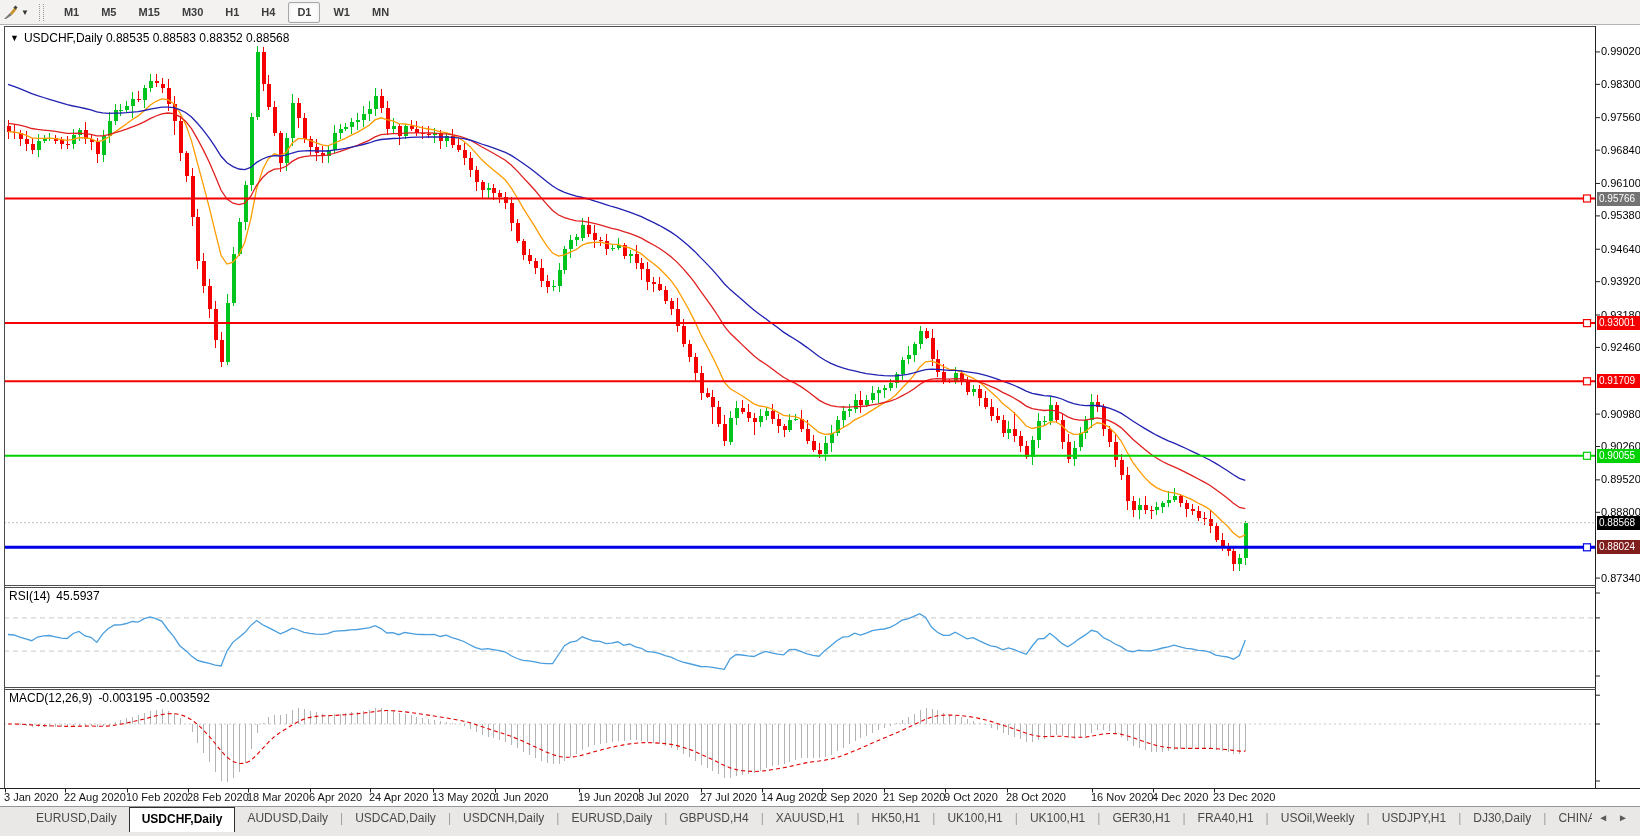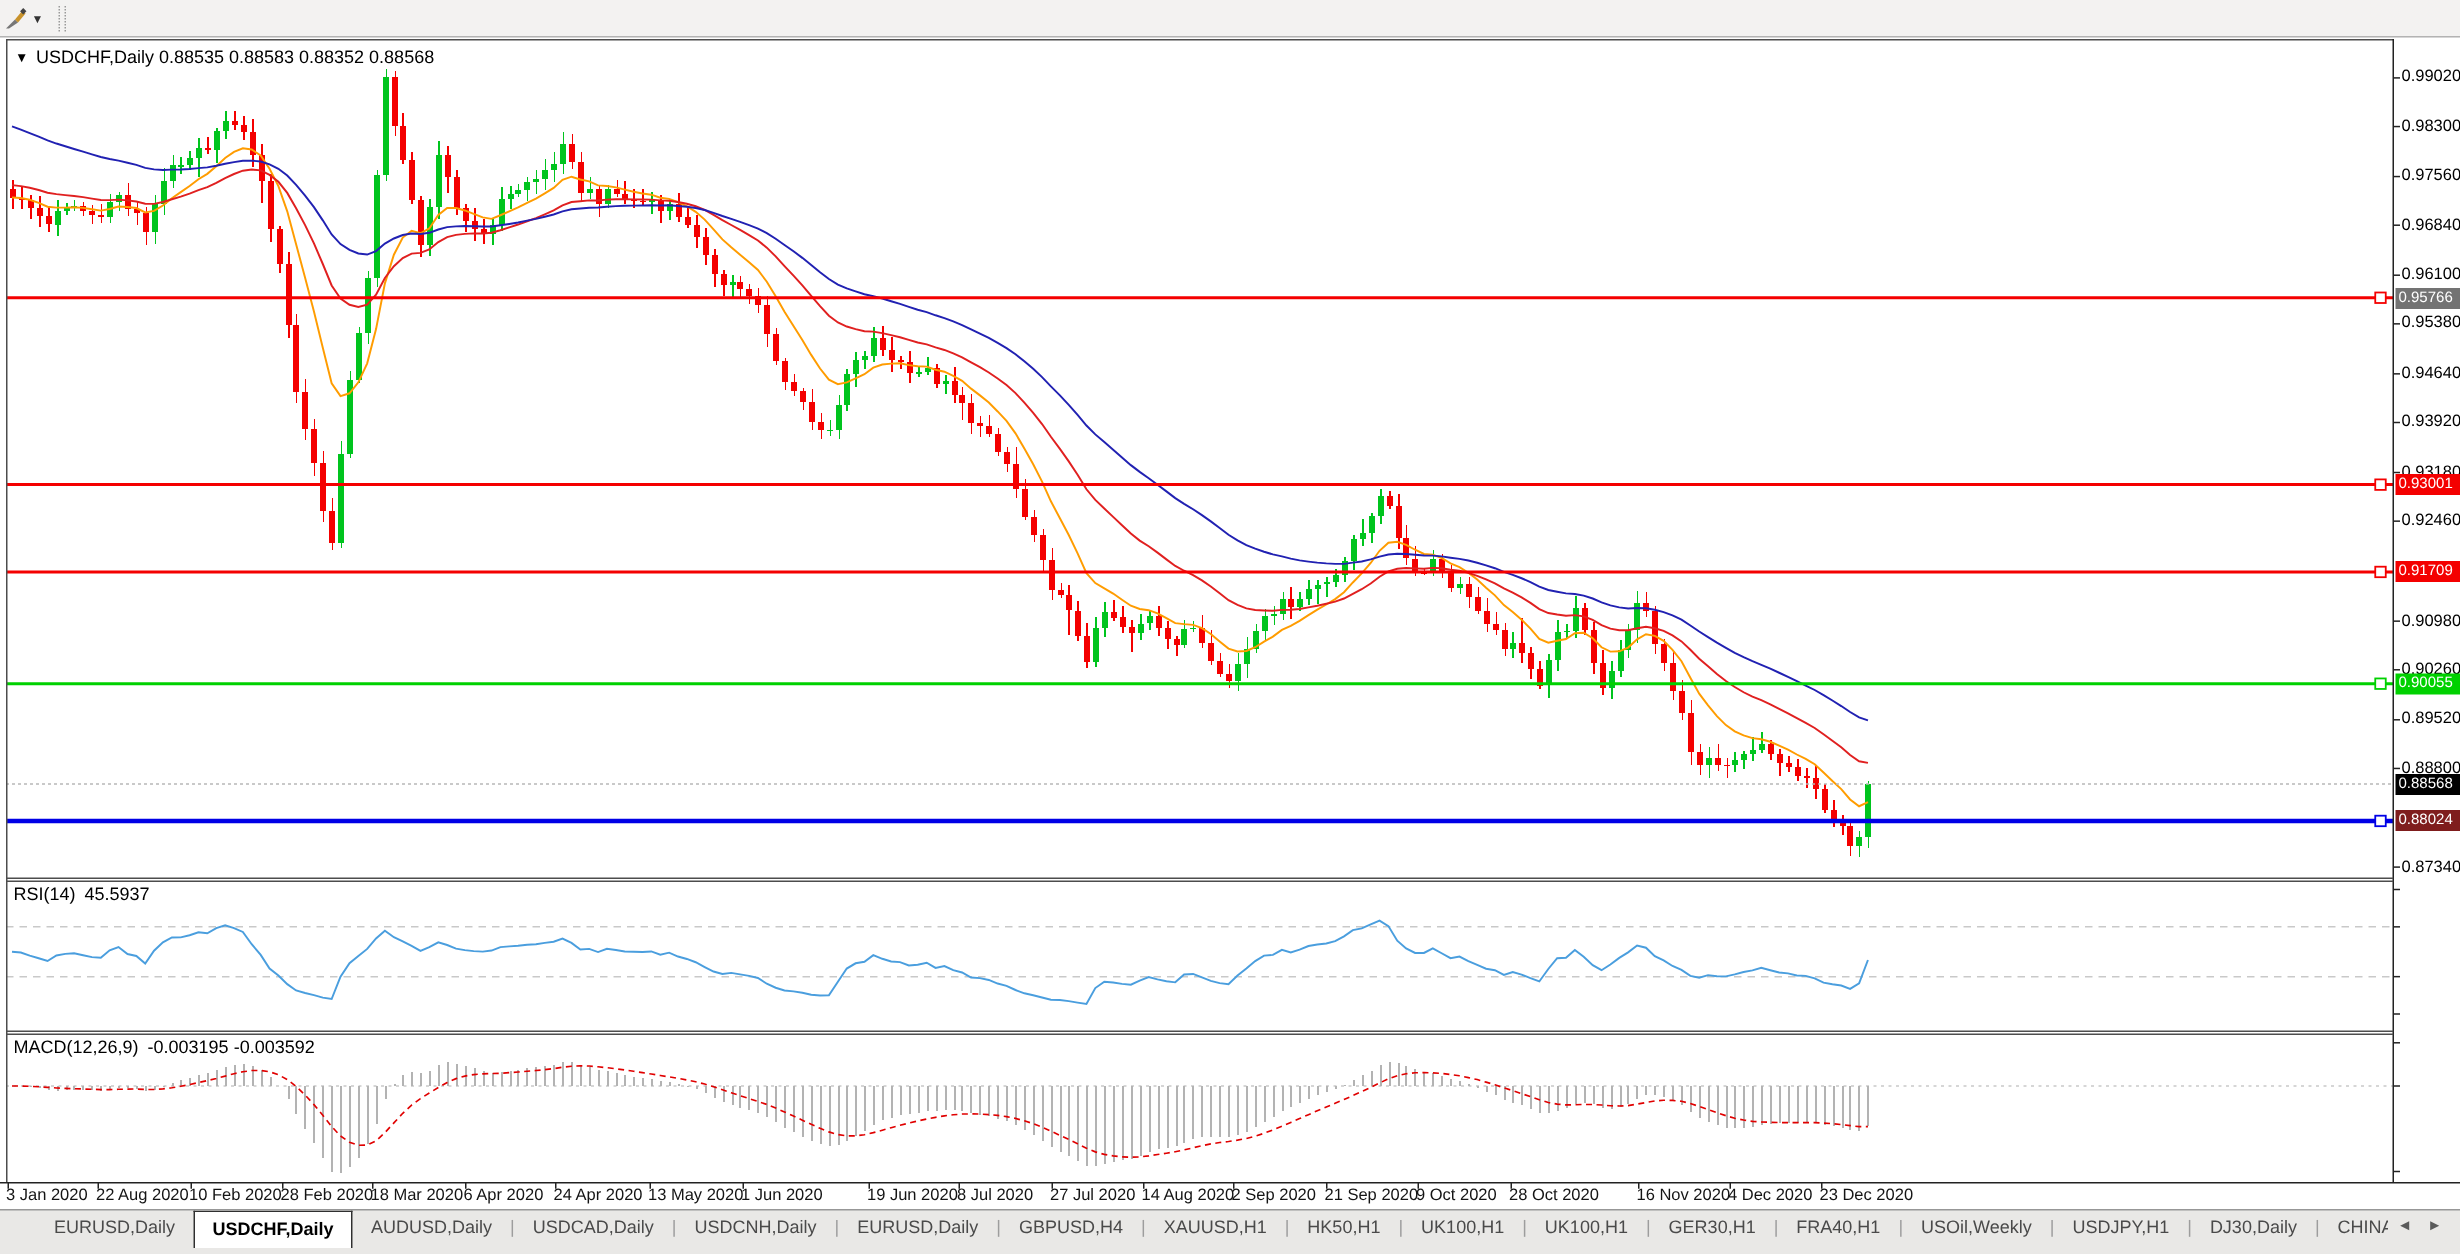--- a/index.html
+++ b/index.html
@@ -815,20 +815,31 @@
 <div id="toolbar">
   <div id="tool-icon">
     <svg width="16" height="16" viewBox="0 0 16 16">
       <path d="M1 15 L7 9 L9 11 L3 15 Z" fill="#777"></path>
       <path d="M7 9 L12 3 L14 5 L9 11 Z" fill="#c8922a"></path>
       <rect x="11" y="2" width="3" height="3" transform="rotate(45 12.5 3.5)" fill="#444"></rect>
     </svg>
   </div>
   <div id="tool-caret">▼</div>
   <div class="grip"></div>
+  <div id="tf-buttons" style="display:flex;">
+      <div class="tf-btn">M1</div>
+      <div class="tf-btn">M5</div>
+      <div class="tf-btn">M15</div>
+      <div class="tf-btn">M30</div>
+      <div class="tf-btn">H1</div>
+      <div class="tf-btn">H4</div>
+      <div class="tf-btn active">D1</div>
+      <div class="tf-btn">W1</div>
+      <div class="tf-btn">MN</div>
+    </div>
 </div>
 
 <div id="tabbar">
   <div id="tabstrip">
       <div class="tab">EURUSD,Daily</div>
       <div class="tab active">USDCHF,Daily</div>
       <div class="tab">AUDUSD,Daily</div>
       <span class="tab-sep">|</span>
       <div class="tab">USDCAD,Daily</div>
       <span class="tab-sep">|</span>

